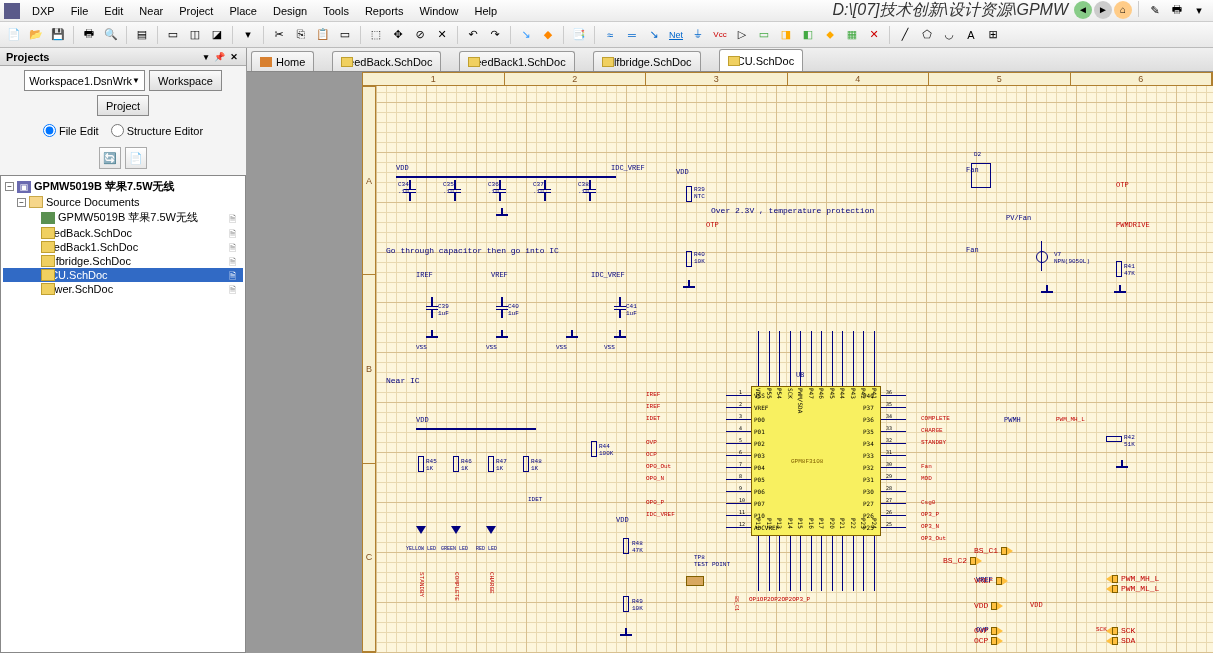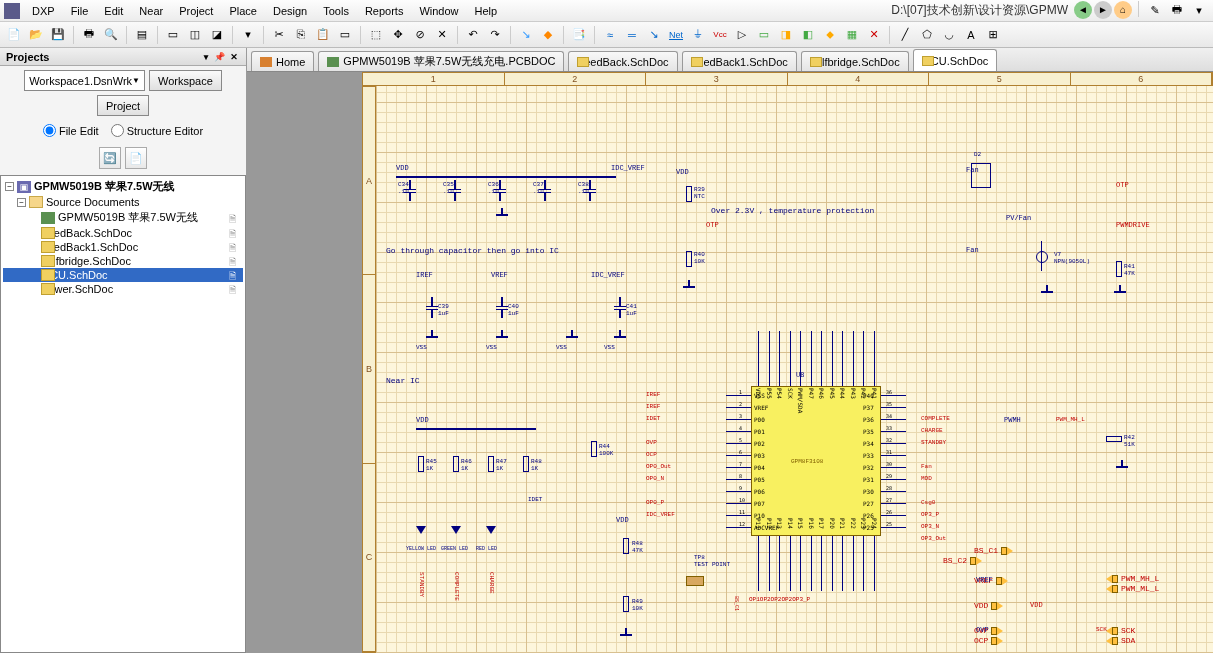--- a/index.html
+++ b/index.html
@@ -1,21 +1,21 @@
 <!DOCTYPE html>
 <html><head>
 <meta charset="utf-8">
 <style>
 * { box-sizing: border-box; margin: 0; padding: 0; font-family: Tahoma, Arial, sans-serif; font-size: 11px; }
 body { background: #f0f0f0; width: 1213px; height: 653px; overflow: hidden; display: flex; flex-direction: column; }
 
 .menubar { height: 22px; background: linear-gradient(#fdfdfd, #ececec); border-bottom: 1px solid #ccc; display: flex; align-items: center; padding: 0 4px; }
 .menubar .logo { width: 16px; height: 16px; background: #5a5a8a; margin-right: 4px; }
 .menubar .menu-item { padding: 2px 8px; cursor: pointer; }
-.menubar .path { margin-left: auto; font-size: 12px; color: #333; }
+.menubar .path { margin-left: auto; font-size: 16px; color: #333; font-style: italic; }
 .menubar .nav-btns { display: flex; gap: 2px; margin-left: 6px; }
 .nav-btn { width: 18px; height: 18px; border-radius: 9px; display: flex; align-items: center; justify-content: center; font-size: 10px; }
 
 .toolbar { height: 26px; background: linear-gradient(#fafafa, #e8e8e8); border-bottom: 1px solid #bbb; display: flex; align-items: center; padding: 0 4px; gap: 2px; }
 .tb-btn { width: 20px; height: 20px; display: flex; align-items: center; justify-content: center; cursor: pointer; border: 1px solid transparent; }
 .tb-sep { width: 1px; height: 18px; background: #ccc; margin: 0 3px; }
 
 .main-area { flex: 1; display: flex; }
 
 .panel { width: 247px; background: #f4f4f4; border-right: 1px solid #9a9a9a; display: flex; flex-direction: column; }
@@ -38,21 +38,21 @@
 .tree-toggle { width: 9px; height: 9px; border: 1px solid #888; font-size: 8px; line-height: 7px; text-align: center; background:#fff; color:#000; }
 .doc-icon { width: 14px; height: 12px; display: inline-flex; align-items: center; justify-content: center; font-size: 9px; }
 .doc-icon.prj { background: #6a6ab0; color:#fff; }
 .doc-icon.fld { background: #f6d68a; border:1px solid #c9a84a; }
 .doc-icon.pcb { background: #5a9050; color:#fff; }
 .doc-icon.sch { background: #f0d060; border:1px solid #c0a030; }
 .doc-link { margin-left: auto; width:12px; height:12px; font-size:9px; color:#888; }
 .tree-item.selected .doc-link { color: #fff; }
 
 .workspace { flex: 1; display: flex; flex-direction: column; background: #9a9a9a; }
-.tabbar { height: 24px; background: linear-gradient(#f0f0f0,#dedede); display: flex; align-items: flex-end; padding: 0 4px; gap: 4px; border-bottom: 1px solid #888; }
+.tabbar { height: 24px; background: linear-gradient(#f0f0f0,#dedede); display: flex; align-items: flex-end; padding: 0 4px; gap: 18px; border-bottom: 1px solid #888; }
 .tab { height: 20px; background: linear-gradient(#f8f8f8,#e4e4e4); border: 1px solid #999; border-bottom: none; border-radius: 3px 3px 0 0; padding: 0 8px; display: flex; align-items: center; gap: 4px; cursor:pointer; font-size:11px; }
 .tab.active { background: #fff; height: 22px; }
 .tab .icon { width: 12px; height: 10px; }
 .tab .icon.home { background: #d88030; }
 .tab .icon.pcb { background: #5a9050; }
 .tab .icon.sch { background: #f0d060; border:1px solid #c0a030; }
 
 .canvas { flex: 1; background: #999; position: relative; overflow: hidden; }
 .sheet-wrap { position: absolute; left: 115px; top: 0; right: 0; bottom: 0; }
 .ruler-h { position: absolute; left: 0; right: 0; top: 0; height: 14px; background: #f8f0d0; border: 1px solid #b08030; display: flex; }
@@ -252,24 +252,20 @@
           </div>
         </div>
     </div>
   </div>
 
   <div class="workspace">
     <div class="tabbar" id="tabbar">
         <div class="tab">
           <span class="icon home"></span>
           <span>Home</span>
-        </div>
-        <div class="tab">
-          <span class="icon pcb"></span>
-          <span>GPMW5019B 苹果7.5W无线充电.PCBDOC</span>
         </div>
         <div class="tab">
           <span class="icon sch"></span>
           <span>FeedBack.SchDoc</span>
         </div>
         <div class="tab">
           <span class="icon sch"></span>
           <span>FeedBack1.SchDoc</span>
         </div>
         <div class="tab">

